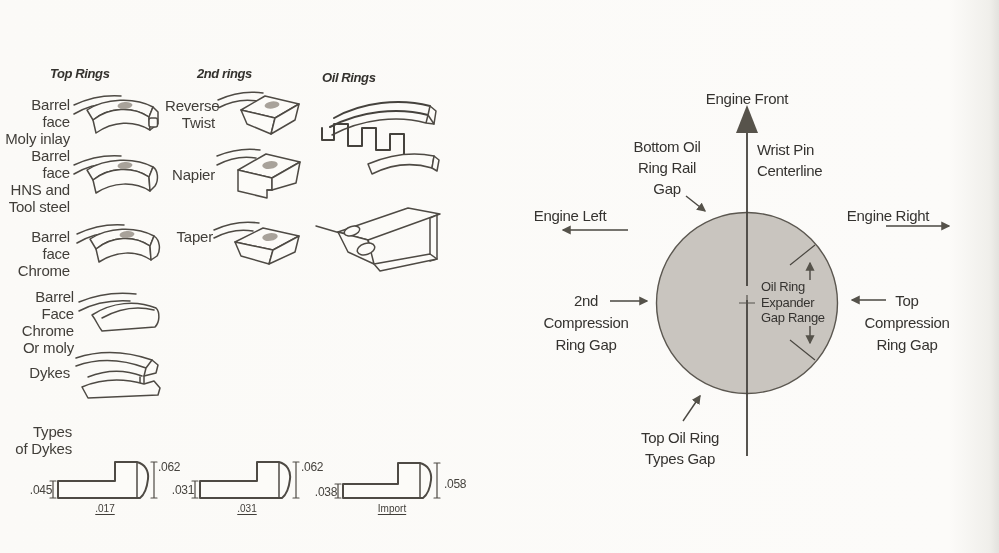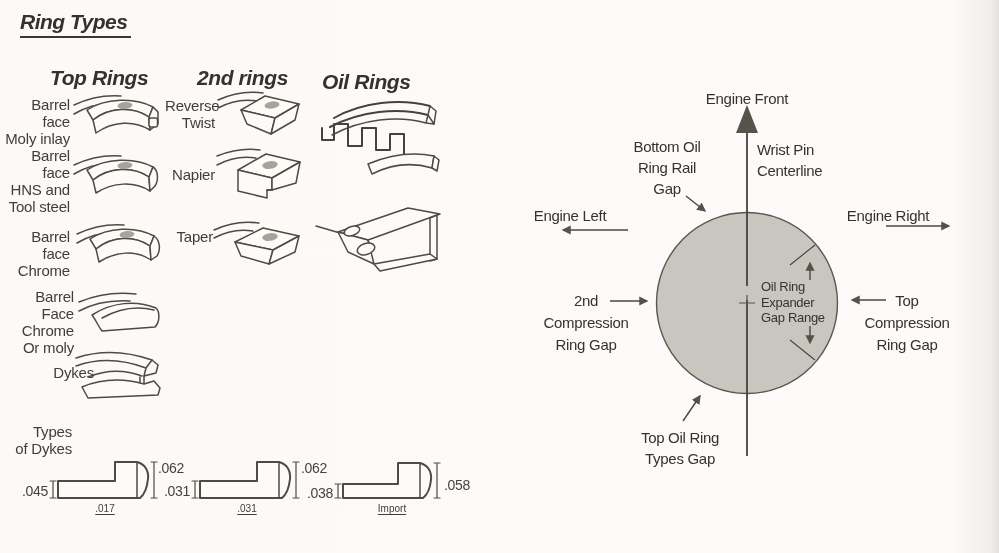--- a/index.html
+++ b/index.html
@@ -9,53 +9,52 @@
     font-family:"Liberation Sans",sans-serif;color:#3d3a36;
   }
   .abs{position:absolute;}
   .lbl{position:absolute;white-space:pre-line;font-size:15px;line-height:17px;letter-spacing:-0.2px;color:#413e39;}
   .right{text-align:right;}
   .center{text-align:center;}
   .title{
     position:absolute;left:20px;top:10px;font-size:21px;font-weight:bold;font-style:italic;
     color:#34322e;border-bottom:2.5px solid #3a3835;padding:0 4px 2px 0;letter-spacing:-0.5px;
   }
-  .colhdr{position:absolute;font-size:21px;font-weight:bold;font-style:italic;color:#34322e;letter-spacing:-0.4px;}
-  .dim{position:absolute;font-size:14px;color:#46433e;letter-spacing:-0.3px;text-align:center;}
+  .colhdr{position:absolute;font-size:13px;font-weight:bold;font-style:italic;color:#34322e;letter-spacing:-0.4px;}
+  .dim{position:absolute;font-size:12px;color:#46433e;letter-spacing:-0.3px;}
   .csname{position:absolute;font-size:10px;color:#413e39;text-decoration:underline;text-underline-offset:2px;}
   .dlbl{position:absolute;white-space:pre-line;font-size:15px;line-height:21px;color:#353330;letter-spacing:-0.3px;}
   .dlbl.small{font-size:13px;line-height:15.5px;}
   .dlbl.wide{line-height:22px;}
   svg{display:block;}
   .ink{stroke:#4e4a44;stroke-width:1.5;fill:none;stroke-linecap:round;stroke-linejoin:round;}
   .face{stroke:#4e4a44;stroke-width:1.5;fill:#fcfbf8;stroke-linejoin:round;}
   .thick{stroke:#45423d;stroke-width:2;fill:none;stroke-linecap:round;stroke-linejoin:round;}
 </style>
 </head>
 <body>
 
 <div id="page">
 
-  <div class="title">Ring Types</div>
 
   <div class="colhdr" style="left:50px;top:66px;">Top Rings</div>
   <div class="colhdr" style="left:197px;top:66px;">2nd rings</div>
   <div class="colhdr" style="left:322px;top:70px;">Oil Rings</div>
 
   <div class="lbl right" style="left:0;top:96px;width:70px;">Barrel face
 Moly inlay</div>
   <div class="lbl right" style="left:0;top:147px;width:70px;">Barrel face
 HNS and
 Tool steel</div>
   <div class="lbl right" style="left:0;top:228px;width:70px;">Barrel face
 Chrome</div>
   <div class="lbl right" style="left:0;top:288px;width:74px;">Barrel Face
 Chrome
 Or moly</div>
-  <div class="lbl right" style="left:0;top:364px;width:70px;padding-left:24px;">Dykes</div>
+  <div class="lbl right" style="left:0;top:364px;width:70px;">Dykes</div>
   <div class="lbl right" style="left:0;top:423px;width:72px;">Types
 of Dykes</div>
 
   <div class="lbl right" style="left:165px;top:97px;width:50px;">Reverse
 Twist</div>
   <div class="lbl right" style="left:163px;top:166px;width:52px;">Napier</div>
   <div class="lbl right" style="left:163px;top:228px;width:50px;">Taper</div>
 
   <svg class="abs" style="left:73px;top:92px;" width="94" height="52" viewBox="0 0 94 52">
     <path class="ink" d="M1 13 C18 5 34 3 48 4"></path>

